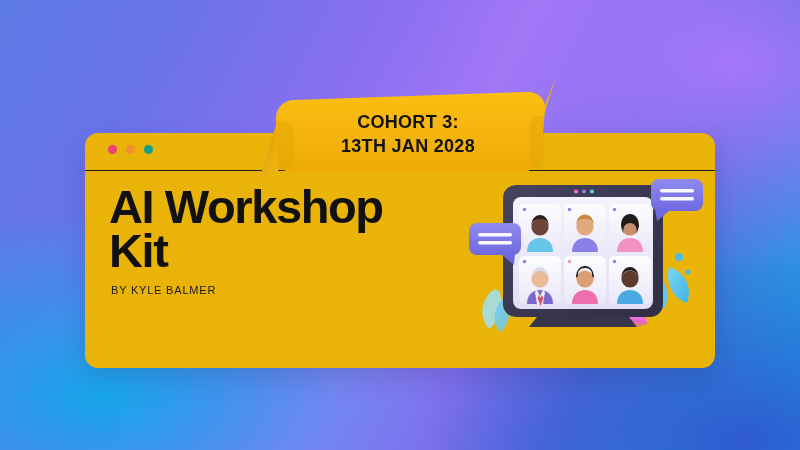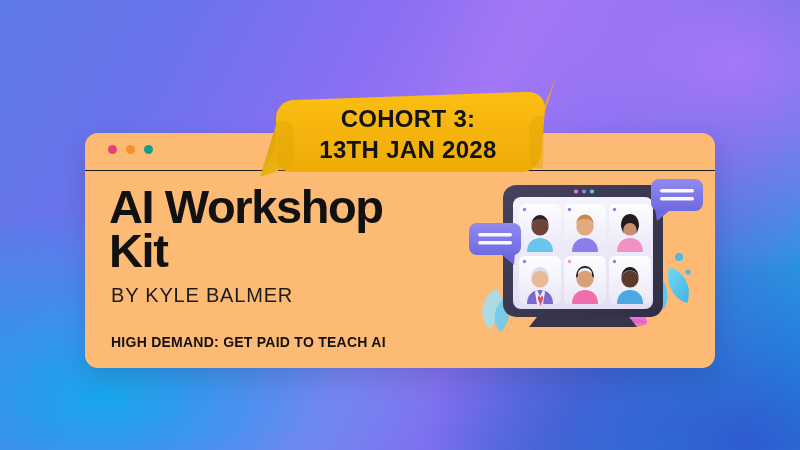--- a/index.html
+++ b/index.html
@@ -58,21 +58,21 @@
     background: radial-gradient(ellipse at 70% 60%, rgba(48,85,205,0.92) 0%, rgba(48,85,205,0.0) 66%);
   }
 
   
   .card {
     position: absolute;
     left: 85px;
     top: 133px;
     width: 630px;
     height: 235px;
-    background: #fdba74;
+    background: #eab308;
     border-radius: 13px;
     box-shadow: 0 10px 26px rgba(20, 30, 70, 0.16);
   }
 
   .card-titlebar {
     position: relative;
     height: 37px;
     border-bottom: 1.6px solid #1d1d1d;
   }
   .dots {
@@ -104,21 +104,21 @@
     margin: 0;
     font-size: 47px;
     line-height: 0.93;
     font-weight: 800;
     letter-spacing: -1.4px;
     color: #111111;
     white-space: pre-line;
   }
   .byline {
     margin: 12px 0 16px 2px;
-    font-size: 20px;
+    font-size: 11px;
     font-weight: 400;
     letter-spacing: 0.8px;
     color: #1b1b1b;
   }
   .tagline {
     margin: 27px 0 0 2px;
     font-size: 14px;
     font-weight: 700;
     letter-spacing: 0.25px;
     color: #121212;
@@ -151,21 +151,21 @@
     width: 320px;
     height: 112px;
     display: flex;
     flex-direction: column;
     align-items: center;
     justify-content: center;
     padding-top: 13px;
     box-sizing: border-box;
   }
   .ribbon-line {
-    font-size: 24px;
+    font-size: 18px;
     font-weight: 800;
     letter-spacing: 0.3px;
     color: #131313;
     line-height: 1.28;
     white-space: nowrap;
   }
 </style>
 </head>
 <body>
 
@@ -186,21 +186,20 @@
         <span class="dot" style="background:#119e8e"></span>
       </div>
     </div>
 
     <div class="card-body">
 
       <div class="text-col">
         <h1 class="headline">AI Workshop
 Kit</h1>
         <div class="byline">BY KYLE BALMER</div>
-        <div class="tagline">HIGH DEMAND: GET PAID TO TEACH AI</div>
       </div>
 
       <div class="illo">
         <svg viewBox="0 0 240 190" xmlns="http://www.w3.org/2000/svg">
           <defs>
             <linearGradient id="scr" x1="0" y1="0" x2="0" y2="1">
               <stop offset="0%" stop-color="#f4f2fc"></stop>
               <stop offset="100%" stop-color="#e2dff4"></stop>
             </linearGradient>
             <linearGradient id="tileG" x1="0" y1="0" x2="0" y2="1">

